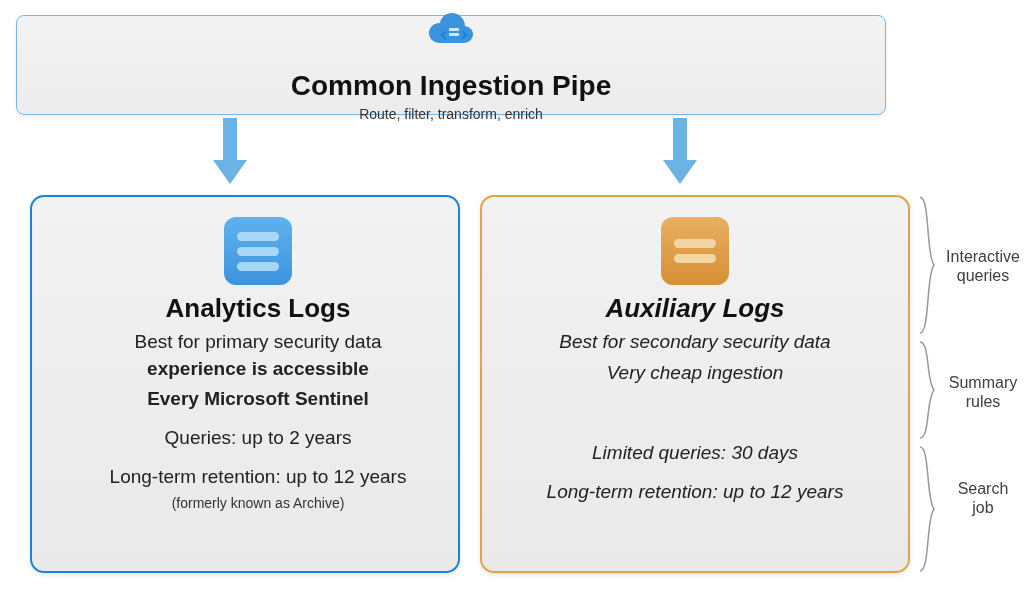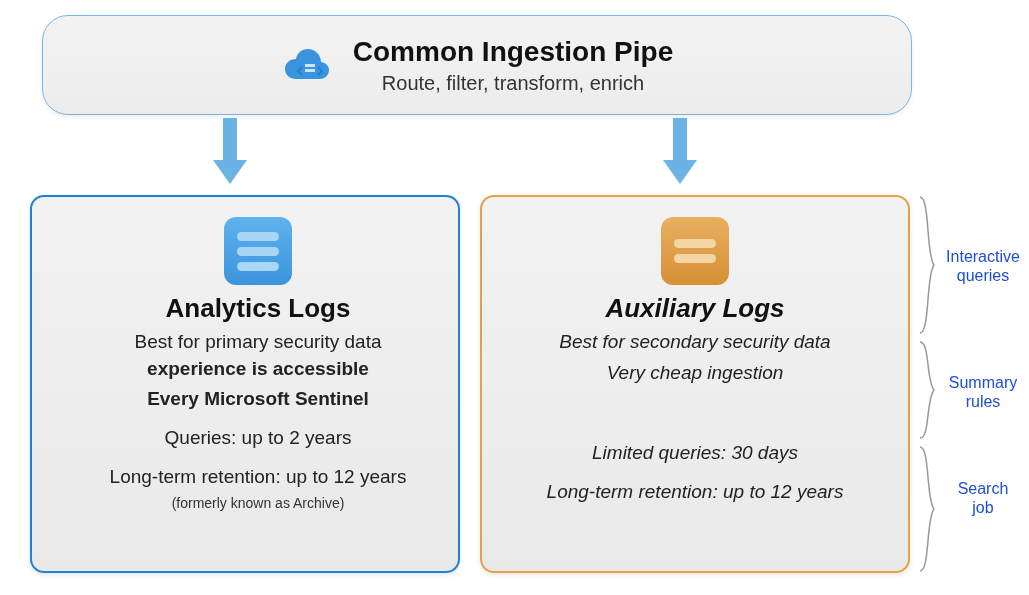--- a/index.html
+++ b/index.html
@@ -7,36 +7,37 @@
     font-family: -apple-system, BlinkMacSystemFont, "Segoe UI", Arial, sans-serif;
     background: #ffffff;
     width: 1029px;
     height: 595px;
     position: relative;
     overflow: hidden;
   }
 
   .top-box {
     position: absolute;
-    left: 42px;
+    left: 16px;
     top: 15px;
     width: 870px;
     height: 100px;
     border: 1px solid #79b7e6;
-    border-radius: 26px;
+    border-radius: 8px;
     background: linear-gradient(#f3f3f3, #ececec);
     box-shadow: 0 2px 4px rgba(0,0,0,0.08);
     display: flex;
     align-items: center;
     justify-content: center;
     gap: 20px;
+    flex-direction: column;
   }
   .top-text { text-align: center; }
   .top-title { font-size: 28px; font-weight: 800; color: #111; }
-  .top-sub { font-size: 20px; color: #333; margin-top: 4px; }
+  .top-sub { font-size: 14px; color: #333; margin-top: 4px; }
 
   .cloud-icon {
     width: 52px; height: 42px;
     position: relative;
     flex-shrink: 0;
   }
 
   .arrow {
     position: absolute;
     width: 40px;
@@ -91,21 +92,21 @@
   .log-bold { font-weight: 700; }
   .log-small { font-size: 14px; color: #333; }
   .spacer { height: 28px; }
 
   .side-labels {
     position: absolute;
     left: 918px;
     top: 195px;
     width: 110px;
     height: 378px;
-    color: #1d4ed8;
+    color: #404040;
     font-size: 16px;
   }
   .brace {
     position: absolute;
     left: 0;
     width: 18px;
   }
   .side-label {
     position: absolute;
     left: 22px;

